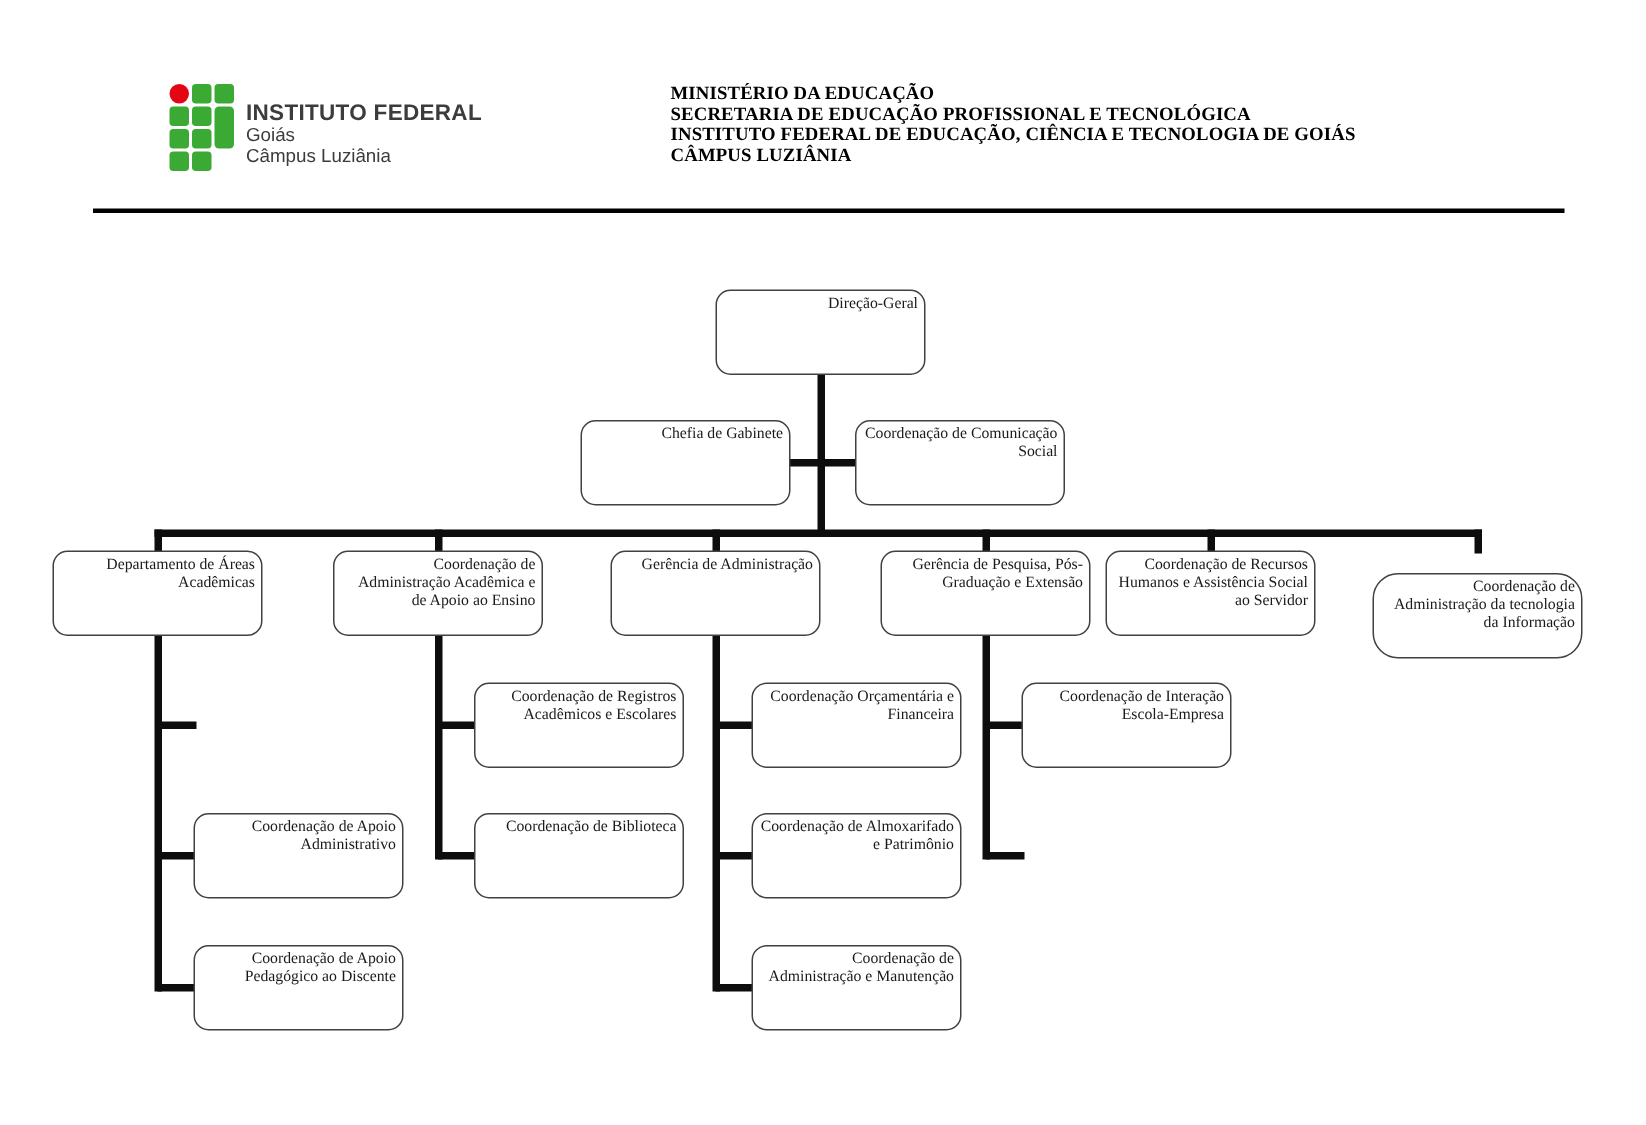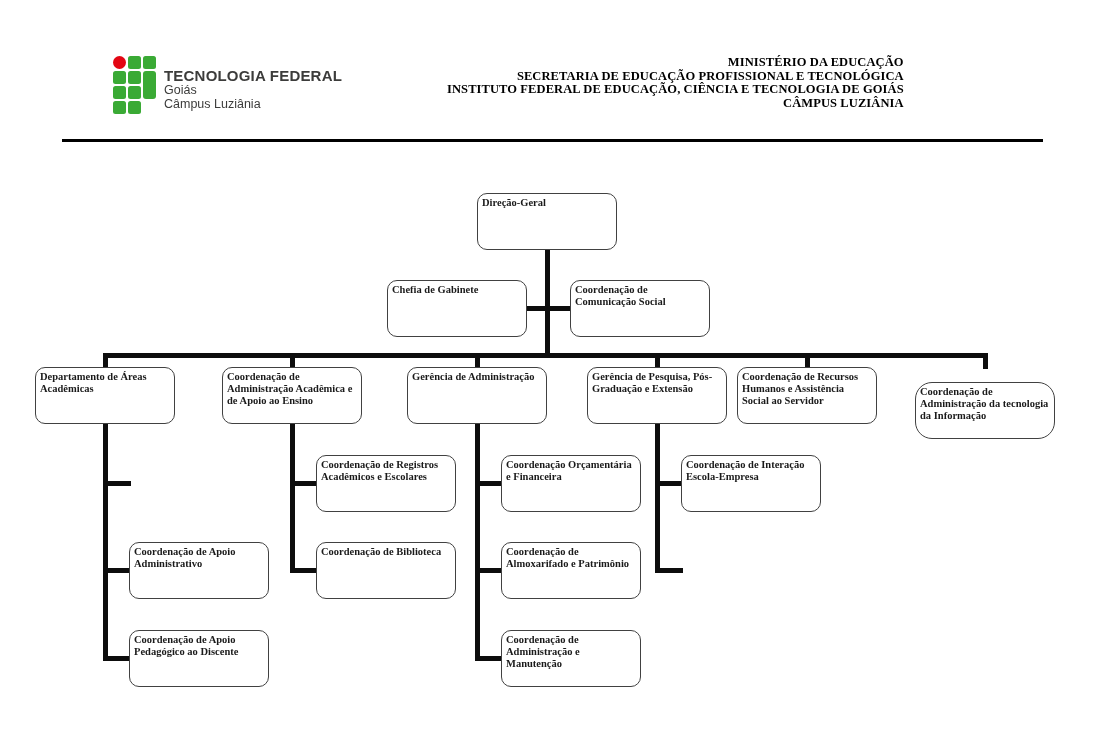--- a/index.html
+++ b/index.html
@@ -19,42 +19,41 @@
   .logo-dot { border-radius: 50%; background: var(--ifg-red, #e30613); }
   .logo-tall { height: 28px; border-radius: 3px; }
 
   .logo-text { position: absolute; left: 164px; top: 68px; color: #3c3c3b;
                font-family: "Liberation Sans", sans-serif; }
   .logo-brand { font-size: 15px; font-weight: bold; letter-spacing: 0.2px; line-height: 16px; }
   .logo-sub { font-size: 12.5px; line-height: 13.5px; }
 
   .ministry { position: absolute; left: 447px; top: 56px; color: #000000;
               font-family: "Liberation Serif", serif; font-weight: bold;
-              font-size: 12.5px; line-height: 13.5px; letter-spacing: 0.1px; text-align: right; }
+              font-size: 12.5px; line-height: 13.5px; letter-spacing: 0.1px; }
 
   .separator { position: absolute; left: 62px; top: 139px; width: 981px; height: 2.5px;
                background: #000000; }
 
   
   .chart { position: absolute; left: 0; top: 0; width: 1097px; height: 750px; }
   .line { position: absolute; background: #0d0d0d; }
   .node {
     position: absolute;
     width: 140px; height: 57px;
     box-sizing: border-box;
     background: #ffffff;
     border: 1.3px solid #414141;
     border-radius: 10px;
     padding: 3px 4px 0 4px;
     font-family: "Liberation Serif", serif;
     font-size: 10.5px;
     line-height: 12px;
     color: #1a1a1a;
-    text-align: left;
-    font-weight: bold;
+    text-align: right;
   }
 </style>
 </head>
 <body>
 
 <div class="page">
 
   <div class="logo-mark">
     <div class="logo-cell logo-dot" style="left:0;top:0"></div>
     <div class="logo-cell logo-green" style="left:15px;top:0"></div>
@@ -62,21 +61,21 @@
     <div class="logo-cell logo-green" style="left:0;top:15px"></div>
     <div class="logo-cell logo-green" style="left:15px;top:15px"></div>
     <div class="logo-cell logo-green logo-tall" style="left:30px;top:15px"></div>
     <div class="logo-cell logo-green" style="left:0;top:30px"></div>
     <div class="logo-cell logo-green" style="left:15px;top:30px"></div>
     <div class="logo-cell logo-green" style="left:0;top:45px"></div>
     <div class="logo-cell logo-green" style="left:15px;top:45px"></div>
   </div>
 
   <div class="logo-text">
-    <div class="logo-brand">TECNOLOGIA FEDERAL</div>
+    <div class="logo-brand">INSTITUTO FEDERAL</div>
     <div class="logo-sub">Goiás</div>
     <div class="logo-sub">Câmpus Luziânia</div>
   </div>
 
   <div class="ministry">
     <div>MINISTÉRIO DA EDUCAÇÃO</div>
     <div>SECRETARIA DE EDUCAÇÃO PROFISSIONAL E TECNOLÓGICA</div>
     <div>INSTITUTO FEDERAL DE EDUCAÇÃO, CIÊNCIA E TECNOLOGIA DE GOIÁS</div>
     <div>CÂMPUS LUZIÂNIA</div>
   </div>

